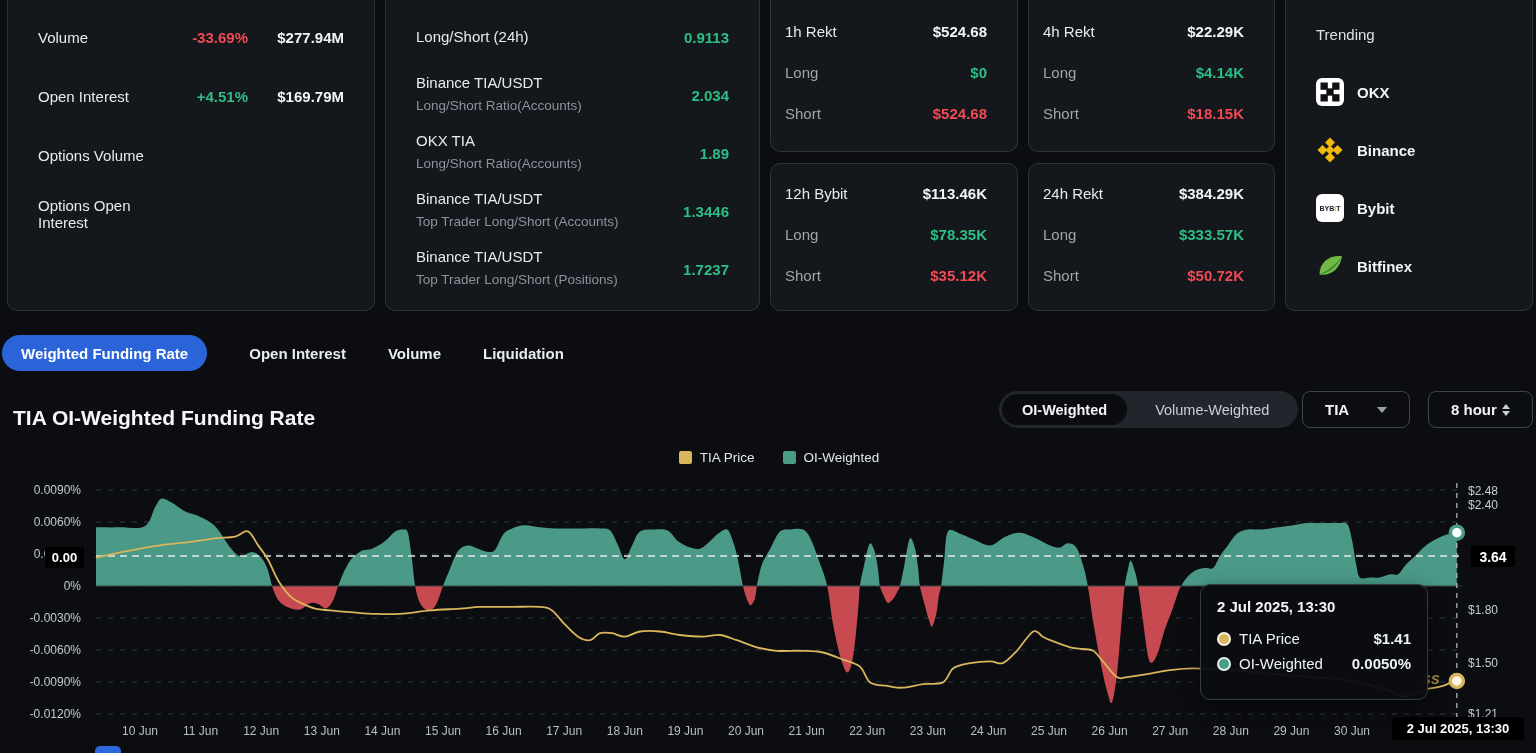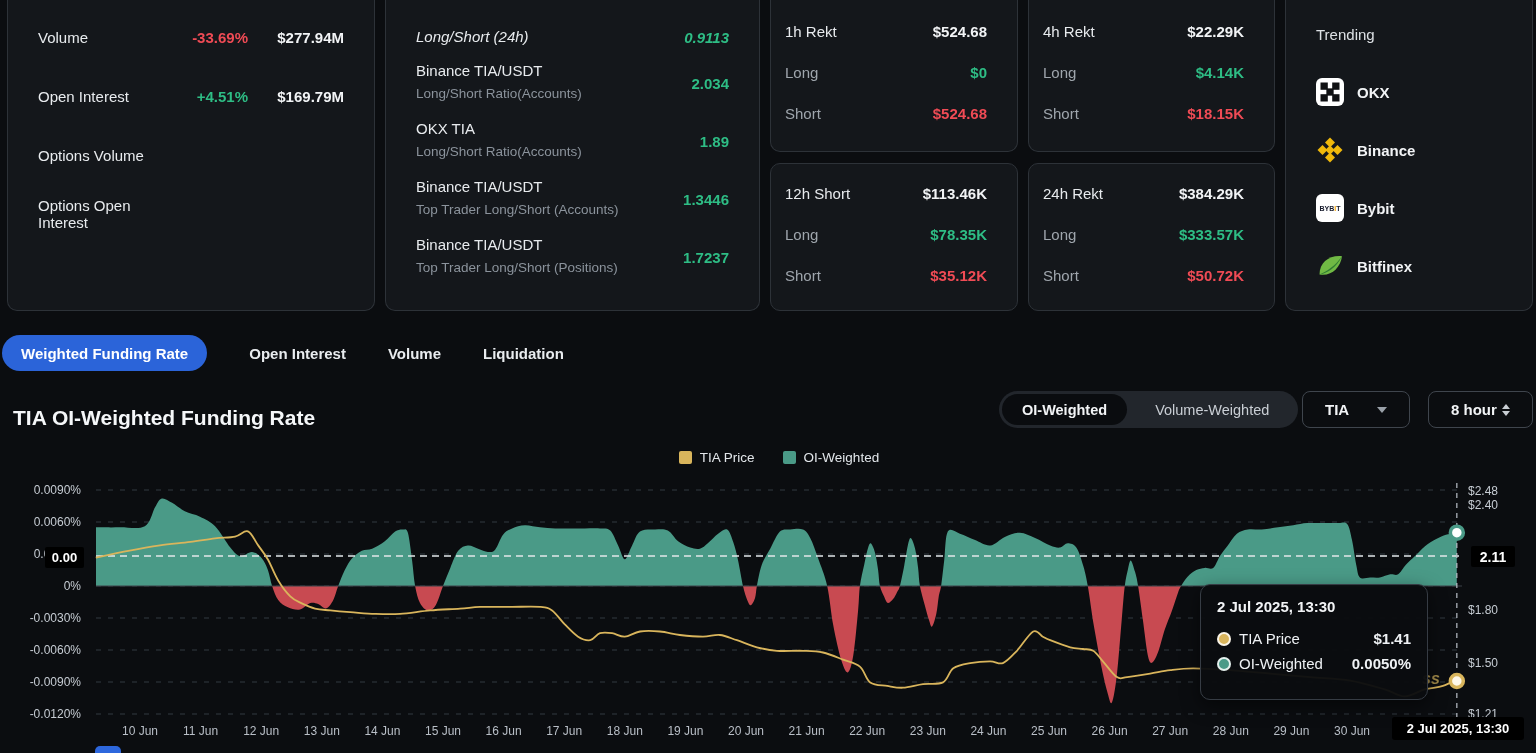--- a/index.html
+++ b/index.html
@@ -94,21 +94,21 @@
           <span class="pct" style="color: rgb(255, 255, 255);"></span>
           <span class="val"></span>
         </div>
         <div class="stat-row">
           <span class="lbl">Options Open Interest</span>
           <span class="pct" style="color: rgb(255, 255, 255);"></span>
           <span class="val"></span>
         </div>
       </section>
     <section class="card ratio-card" id="ratio-card">
-        <div class="ratio-row" style="margin-bottom: 12px; font-style: italic;">
+        <div class="ratio-row" style="margin-bottom: 24px;">
           <div class="names">
             <div class="main">Long/Short (24h)</div>
           </div>
           <span class="val">0.9113</span>
         </div>
         <div class="ratio-row">
           <div class="names">
             <div class="main">Binance TIA/USDT</div>
             <div class="sub">Long/Short Ratio(Accounts)</div>
           </div>
@@ -146,21 +146,21 @@
             <span class="lbl">Long</span>
             <span class="val" style="color: rgb(46, 189, 133);">$0</span>
           </div>
           <div class="rekt-row">
             <span class="lbl">Short</span>
             <span class="val" style="color: rgb(240, 75, 85);">$524.68</span>
           </div>
         </section>
         <section class="card rekt-card full lower">
           <div class="rekt-row head">
-            <span class="lbl">12h Short</span>
+            <span class="lbl">12h Bybit</span>
             <span class="val" style="color: rgb(242, 244, 246);">$113.46K</span>
           </div>
           <div class="rekt-row">
             <span class="lbl">Long</span>
             <span class="val" style="color: rgb(46, 189, 133);">$78.35K</span>
           </div>
           <div class="rekt-row">
             <span class="lbl">Short</span>
             <span class="val" style="color: rgb(240, 75, 85);">$35.12K</span>
           </div>
@@ -338,21 +338,21 @@
       <text x="1109.6" y="735" text-anchor="middle" fill="#b9bfc7" font-size="12px" font-family="Liberation Sans, sans-serif">26 Jun</text>
       <text x="1170.2" y="735" text-anchor="middle" fill="#b9bfc7" font-size="12px" font-family="Liberation Sans, sans-serif">27 Jun</text>
       <text x="1230.8" y="735" text-anchor="middle" fill="#b9bfc7" font-size="12px" font-family="Liberation Sans, sans-serif">28 Jun</text>
       <text x="1291.4" y="735" text-anchor="middle" fill="#b9bfc7" font-size="12px" font-family="Liberation Sans, sans-serif">29 Jun</text>
       <text x="1352" y="735" text-anchor="middle" fill="#b9bfc7" font-size="12px" font-family="Liberation Sans, sans-serif">30 Jun</text>
     </svg>
 
   <div class="watermark">ss</div>
 
   <div class="badge badge-left">0.00</div>
-  <div class="badge badge-right">2.11</div>
+  <div class="badge badge-right">3.64</div>
   <div class="badge badge-date">2 Jul 2025, 13:30</div>
 
   <div class="tooltip">
     <div class="tt-title">2 Jul 2025, 13:30</div>
     <div class="tt-row">
       <span class="tt-mark" id="tt-mark-0" style="background: rgb(217, 181, 92);"></span>
       <span>TIA Price</span>
       <span class="tt-val">$1.41</span>
     </div>
     <div class="tt-row">

